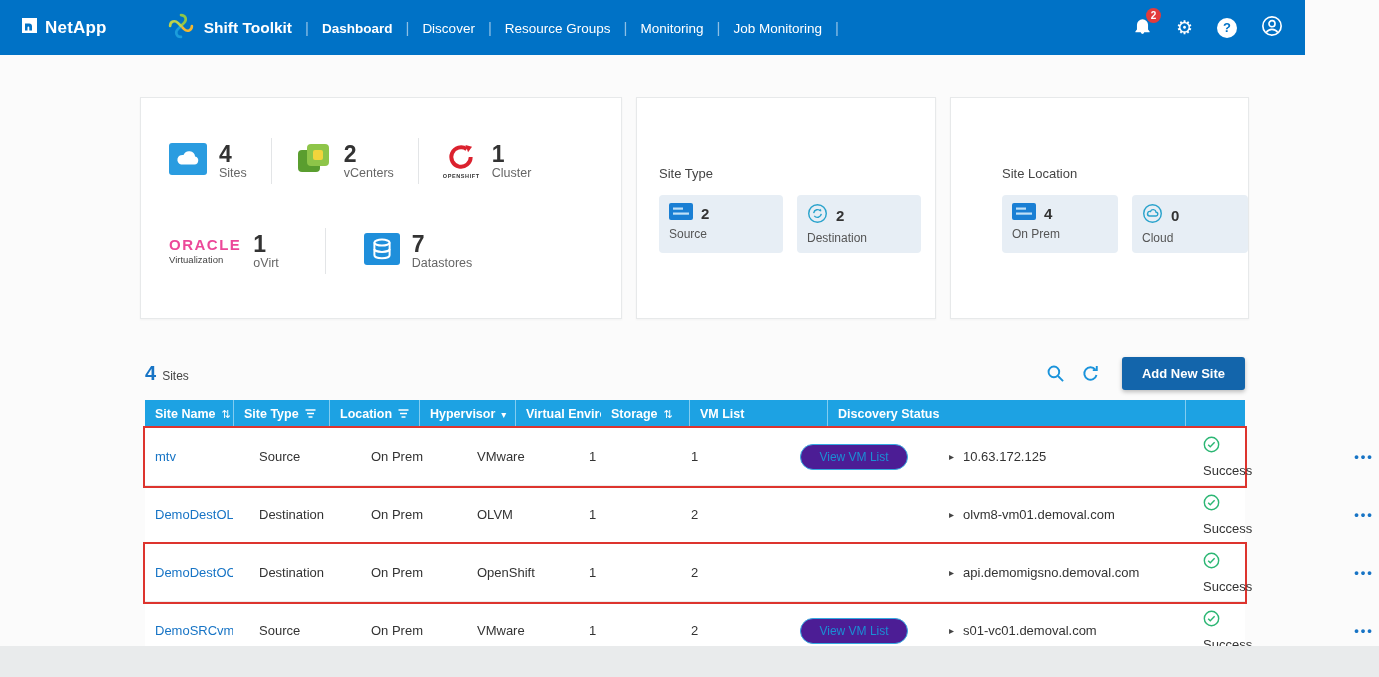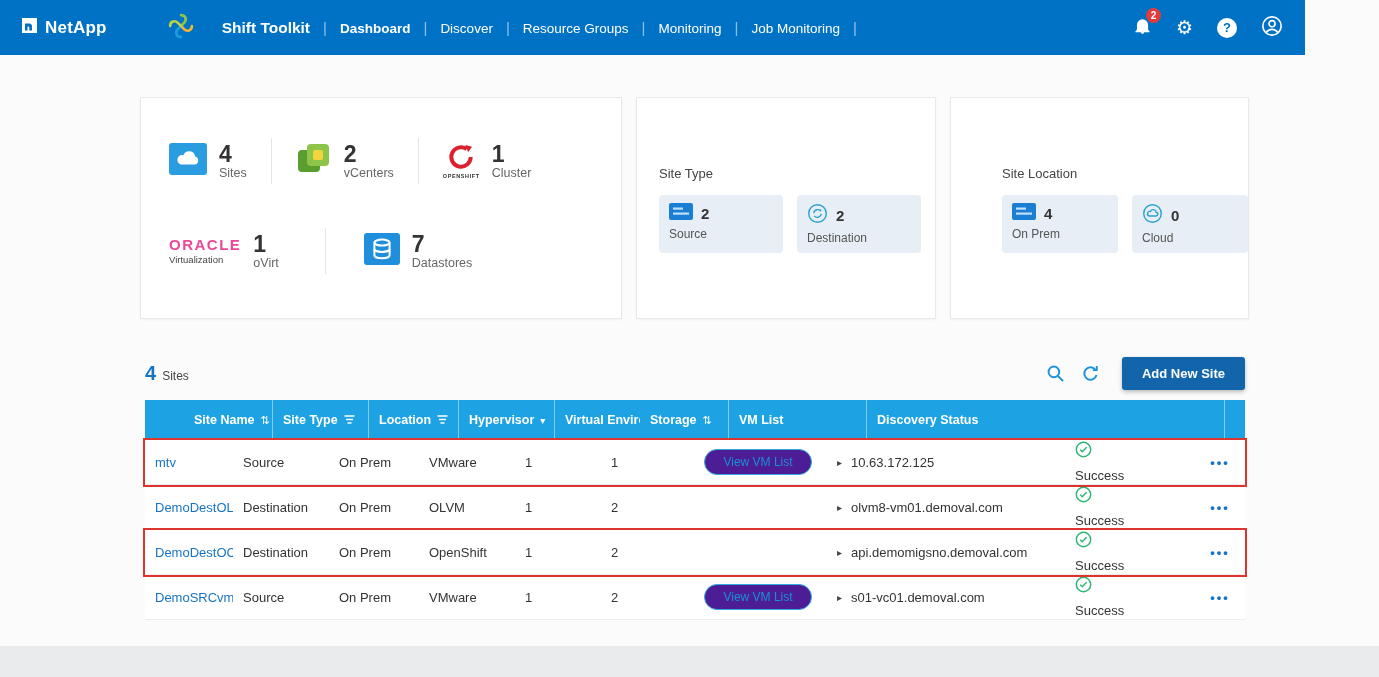--- a/index.html
+++ b/index.html
@@ -4,21 +4,21 @@
 <style>
   * { box-sizing: border-box; margin: 0; padding: 0; }
   html,body { width:1379px; height:677px; }
   body { font-family: "Liberation Sans", sans-serif; background:#fbfbfb; position:relative; overflow:hidden; }
 
   
   .topbar { position:absolute; top:0; left:0; width:1305px; height:55px; background:#0072c6;
             display:flex; align-items:center; padding:0 22px; color:#fff; }
   .brand { display:flex; align-items:center; gap:8px; cursor:pointer; }
   .brand-text { font-size:17px; font-weight:bold; letter-spacing:.2px; }
-  .applogo { display:flex; align-items:center; gap:27px; margin-left:60px; cursor:pointer; }
+  .applogo { display:flex; align-items:center; gap:9px; margin-left:60px; cursor:pointer; }
   .app-text { font-size:15.5px; font-weight:bold; }
   .nav { display:flex; align-items:flex-end; }
   .nav .sep, .applogo-sep { color:rgba(255,255,255,.55); font-size:15px; margin:0 13px; font-weight:300; }
   .nav-item { font-size:13.5px; color:#fff; cursor:pointer; white-space:nowrap; }
   .nav-item.active { font-weight:bold; }
   .top-icons { margin-left:auto; display:flex; align-items:center; gap:24px; }
   .top-icon { position:relative; cursor:pointer; display:flex; align-items:center; }
   .badge { position:absolute; top:-8px; right:-9px; background:#e23b3b; color:#fff; font-size:10px;
            min-width:15px; height:15px; border-radius:8px; display:flex; align-items:center; justify-content:center;
            padding:0 3px; font-weight:bold; }
@@ -56,27 +56,27 @@
   .sites-head { position:absolute; left:145px; top:356px; width:1100px; height:34px; display:flex; align-items:center; }
   .sites-count { font-size:20px; font-weight:bold; color:#1774c5; }
   .sites-count-label { font-size:12px; color:#444; margin-left:6px; margin-top:6px; }
   .head-tools { margin-left:auto; display:flex; align-items:center; gap:16px; }
   .tool-icon { cursor:pointer; display:flex; align-items:center; }
   .add-btn { background:#1365ab; color:#fff; border:none; font-family:inherit; font-size:13px; font-weight:bold;
              padding:9px 20px; border-radius:3px; cursor:pointer; box-shadow:0 2px 4px rgba(0,0,0,.25); margin-left:6px; }
 
   .table { position:absolute; left:145px; top:400px; width:1100px; }
   .tgrid { display:grid; grid-template-columns:88px 96px 90px 96px 86px 88px 138px 238px 120px 60px; align-items:center; }
-  .thead { background:#1da2e3; height:40px;padding-left:39px; }
+  .thead { background:#1da2e3; height:28px; }
   .th { color:#fff; font-size:12.5px; font-weight:bold; padding-left:10px; display:flex; align-items:center; gap:6px;
         height:100%; cursor:pointer; white-space:nowrap; overflow:hidden; }
   .th.bl { border-left:1px solid rgba(255,255,255,.45); }
   .sort-glyph { font-size:11px; font-weight:normal; }
   .caret-glyph { font-size:10px; font-weight:normal; }
-  .trow { background:#fff; height:45px; border-bottom:1px solid #ececec; position:relative; }
+  .trow { background:#fff; height:58px; border-bottom:1px solid #ececec; position:relative;gap:16px; }
   .trow.flag { box-shadow:0 0 0 2px #dd342e; z-index:2; }
   .td { font-size:13px; color:#333; padding-left:10px; white-space:nowrap; overflow:hidden; }
   .site-link { color:#1774c5; cursor:pointer; text-decoration:none; }
   .vm-cell { display:flex; justify-content:center; padding-left:0; }
   .vm-btn { border:1px solid #35a9e0; background:#4c1d95; color:#1a8fd4; font-family:inherit; font-size:12px;
             padding:5px 18px; border-radius:15px; cursor:pointer; }
   .ep-cell { display:flex; align-items:center; gap:9px; }
   .tri { font-size:10px; color:#444; cursor:pointer; }
   .status-cell { display:flex; align-items:flex-start; gap:7px;flex-direction:column; }
   .dots { color:#1774c5; font-weight:bold; letter-spacing:2px; font-size:13px; cursor:pointer; text-align:center; display:block; }

